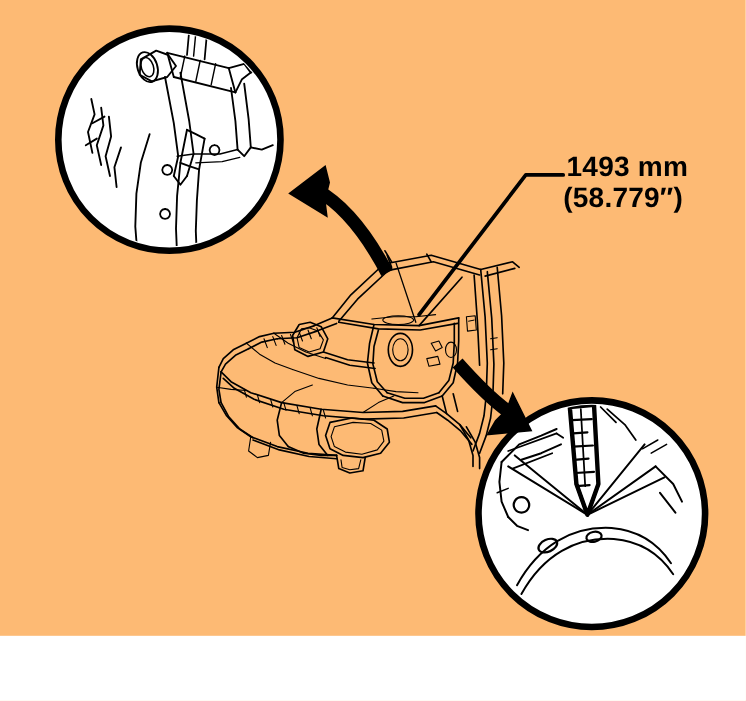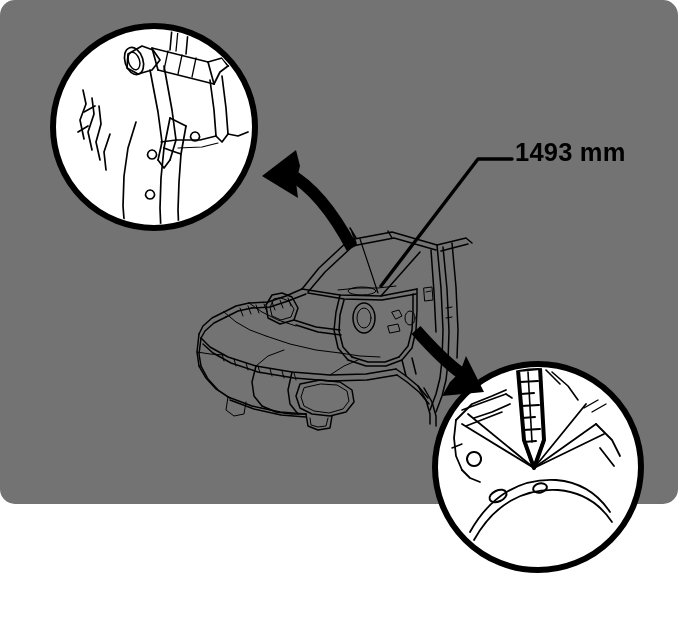--- a/index.html
+++ b/index.html
@@ -10,23 +10,22 @@
   body {
     width: 678px;
     height: 637px;
     overflow: hidden;
     font-family: "Liberation Sans", sans-serif;
     color: #000000;
   }
   #figure-root {
     position: relative;
     width: 678px;
-    height: 504px;
-    background: #737373;
-    border-radius: 15px;
+    height: 578px;
+    background: #fdba74;
   }
   #figure-svg {
     position: absolute;
     left: 0;
     top: 0;
     width: 678px;
     height: 637px;
     display: block;
   }
   .dim-text-block {
@@ -313,15 +312,16 @@
       <g>
         <path d="M416,330 C432,348 448,364 462,374" fill="none" stroke="#000000" stroke-width="12" stroke-linecap="butt"></path>
         <polygon points="442,396 484,392 466,356 460,372 450,382" fill="#000000"></polygon>
       </g>
     </g>
 
   </svg>
 
   <div class="dim-text-block">
     <div class="dim-line metric">1493 mm</div>
+    <div class="dim-line imperial">(58.779″)</div>
   </div>
 
 </div>
 
 </body></html>

